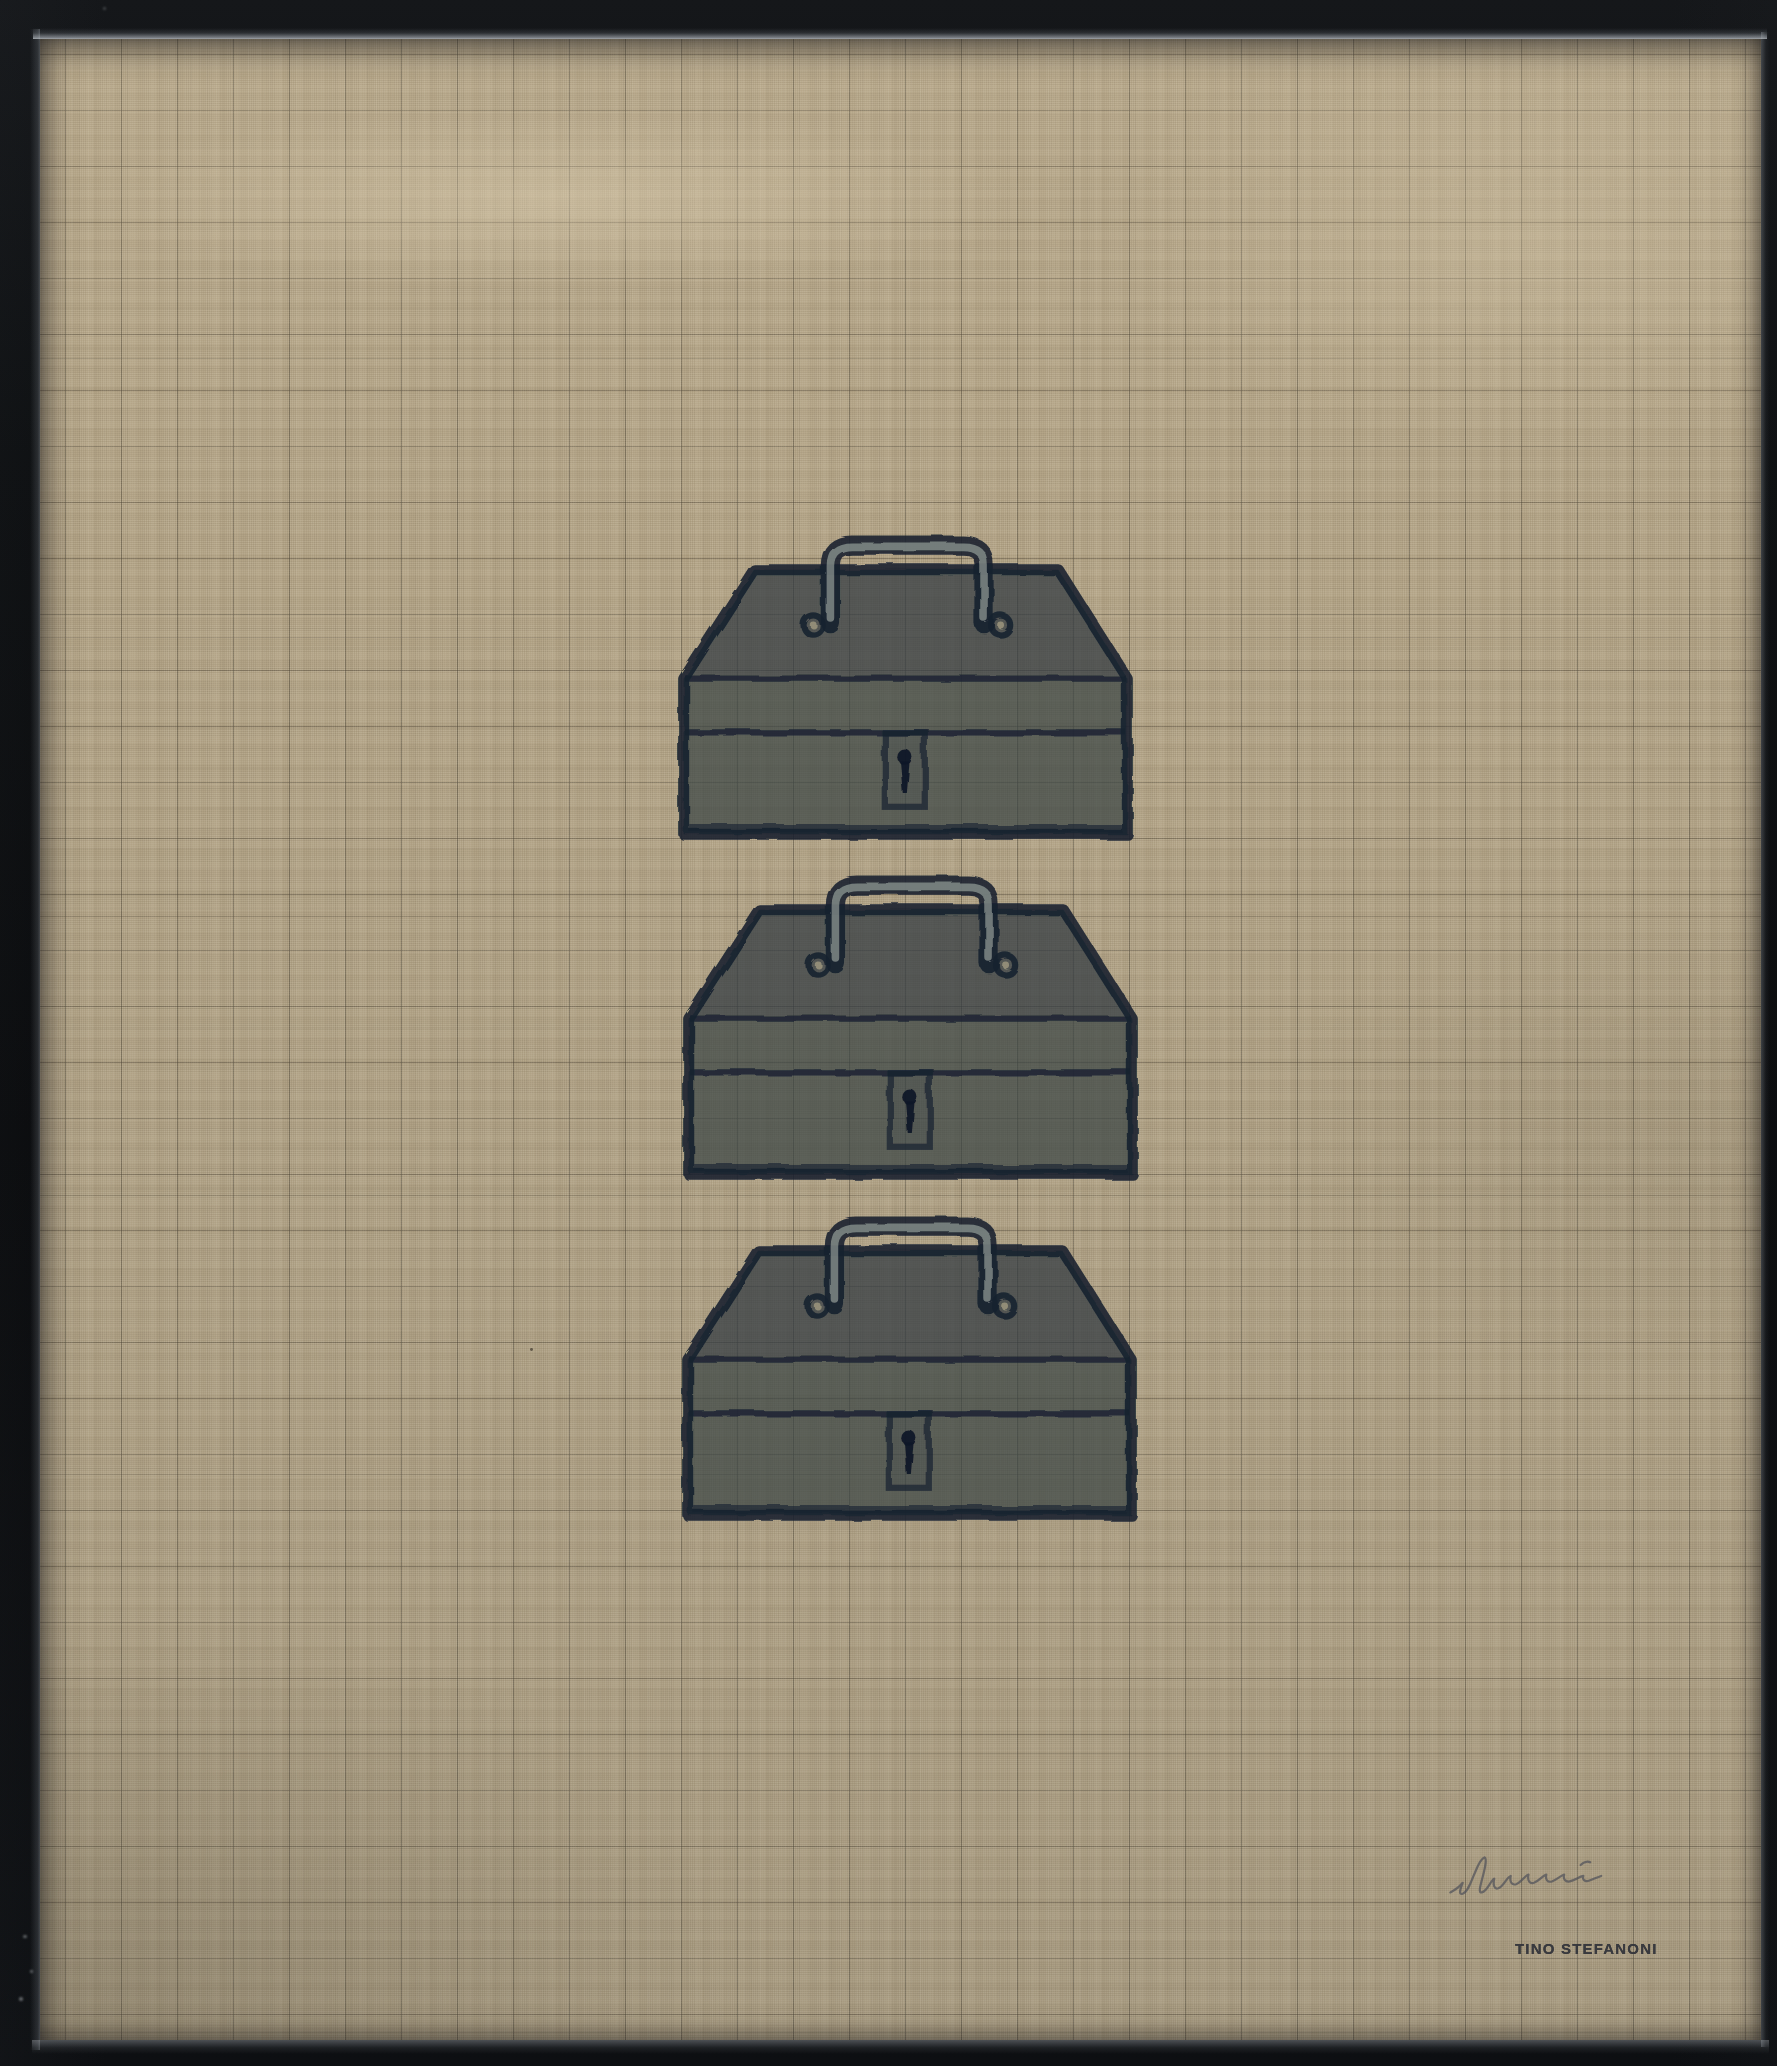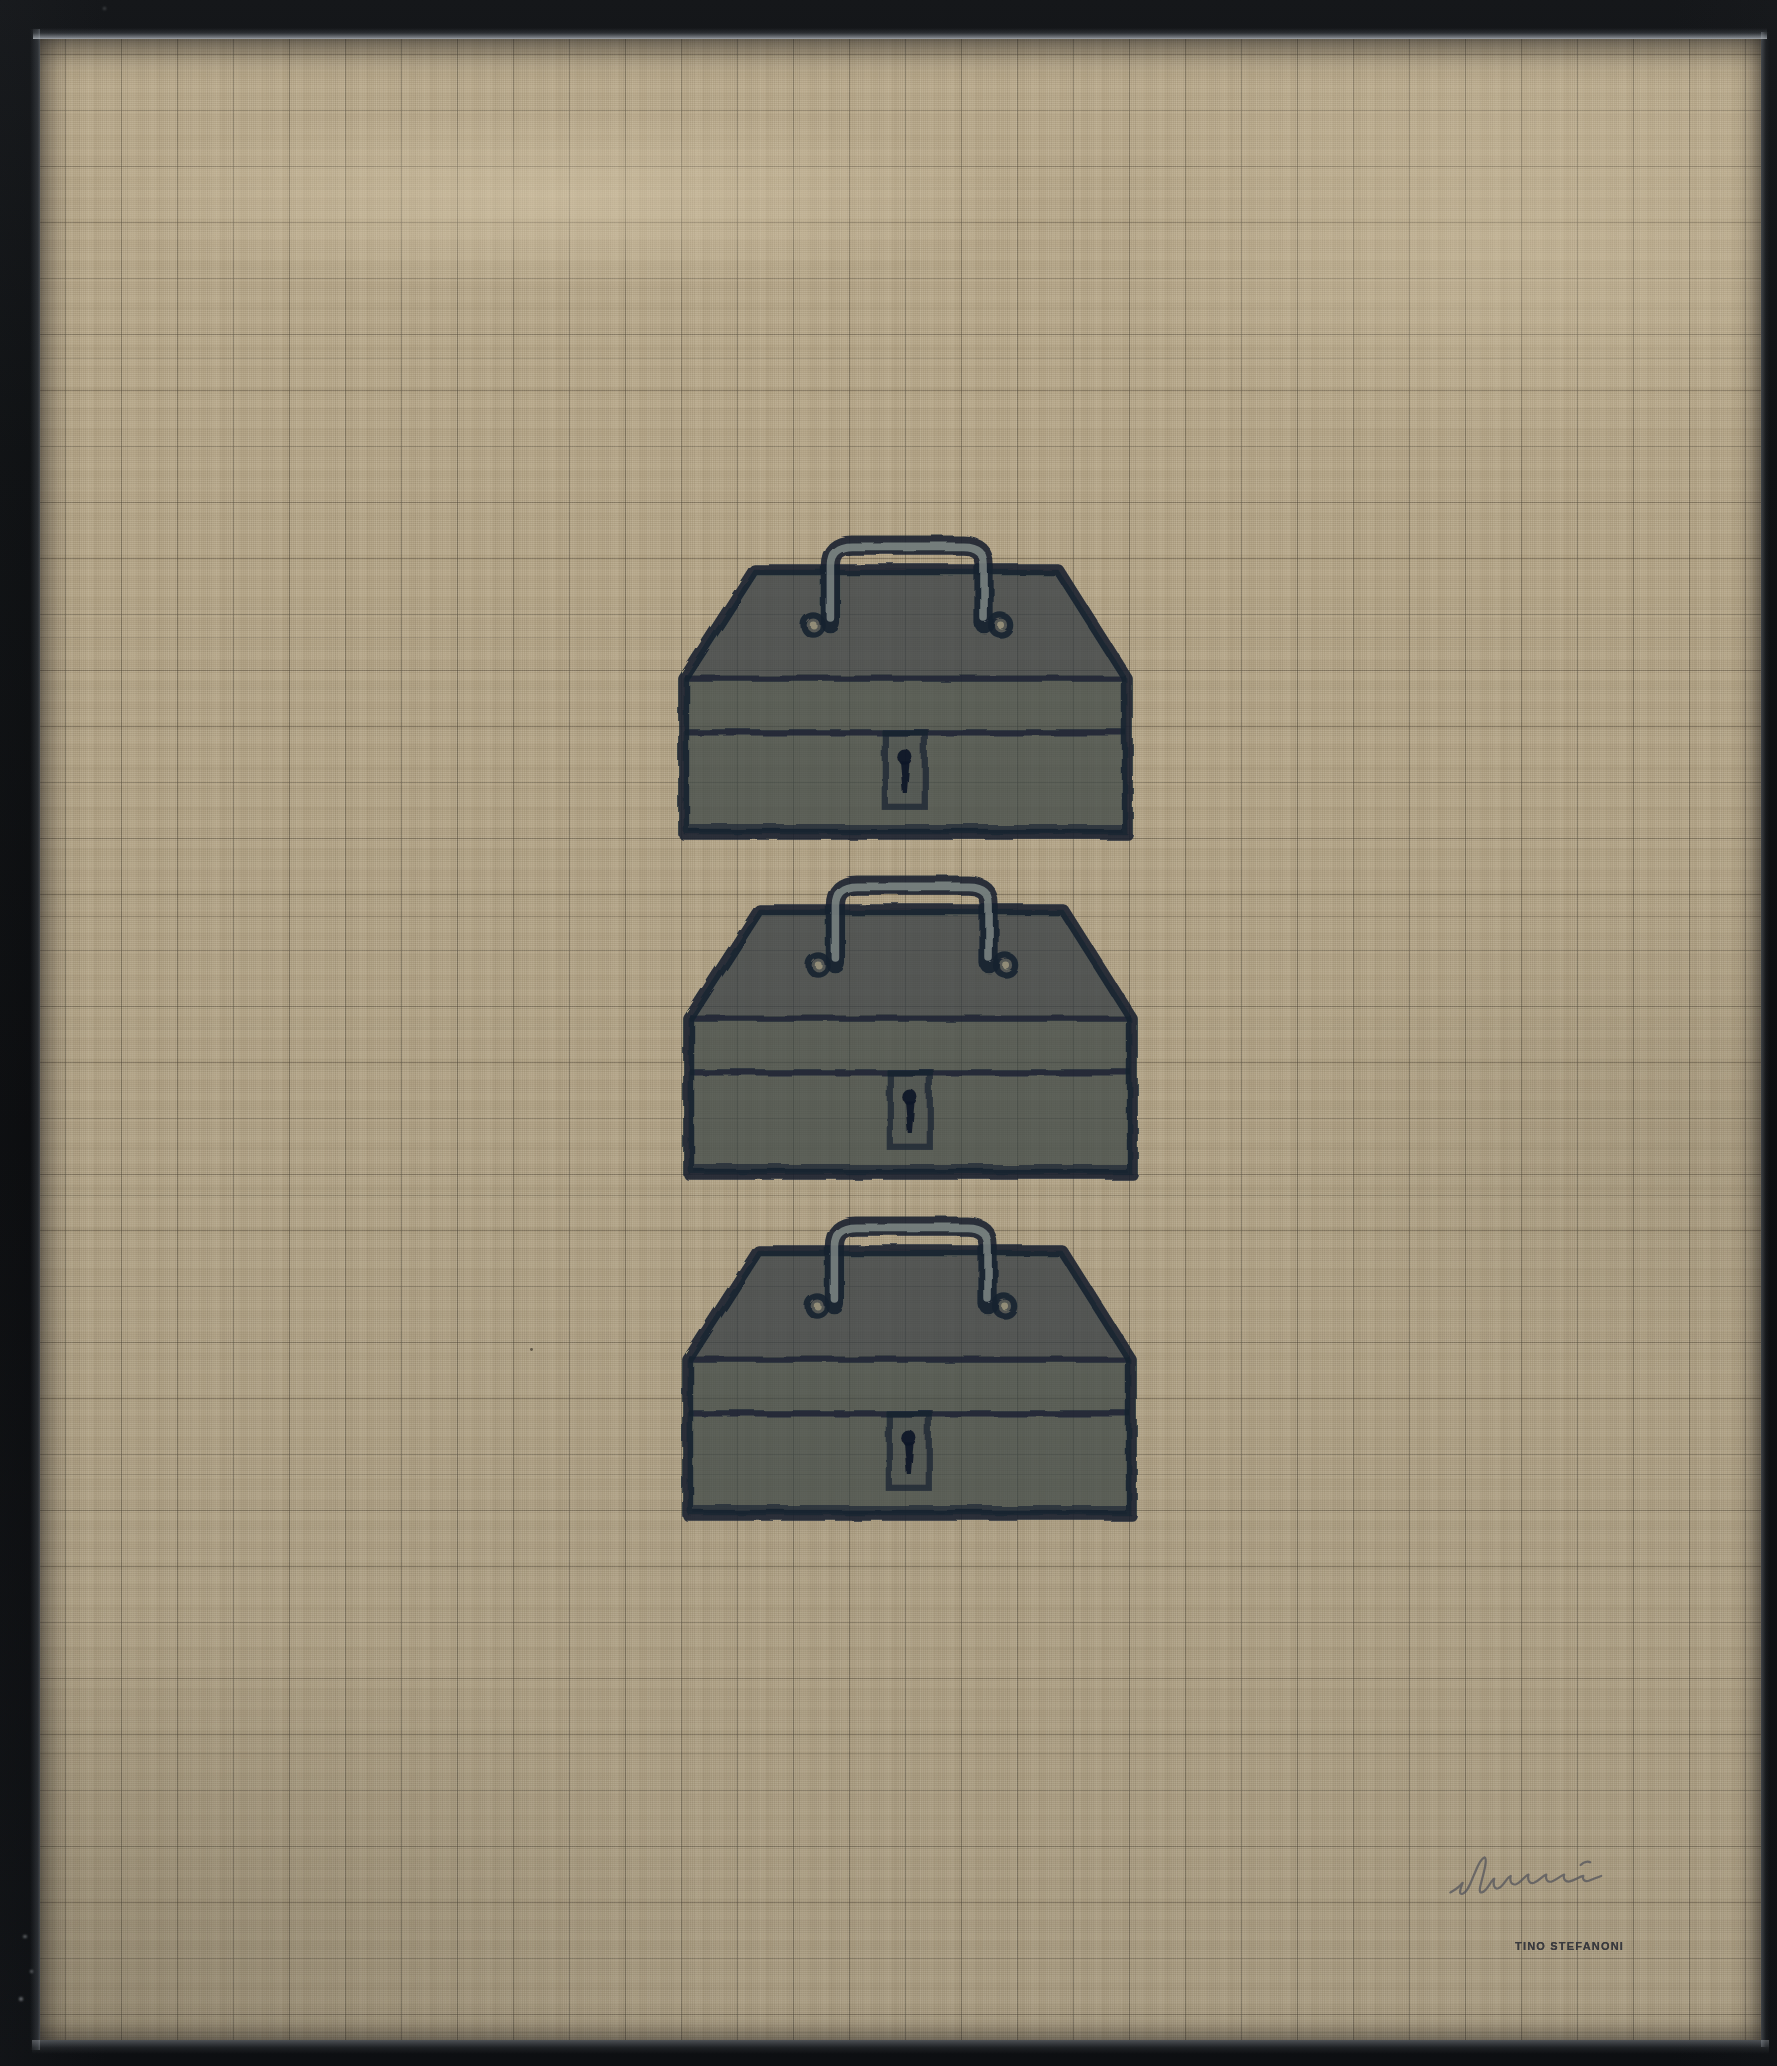--- a/index.html
+++ b/index.html
@@ -64,21 +64,21 @@
   .tb-key{fill:var(--keyhole,#0e1626);fill-opacity:.88;}
   .tb-handle-out{stroke:var(--box-outline,#16202f);stroke-opacity:.88;stroke-width:28;fill:none;stroke-linecap:round;}
   .tb-handle-in{stroke:var(--handle-core,#a8b0a8);stroke-opacity:.60;stroke-width:11;fill:none;stroke-linecap:round;}
   .tb-ring{stroke:var(--box-outline,#16202f);stroke-opacity:.85;stroke-width:9;fill:none;}
   .tb-ring-hole{fill:var(--ring-hole,#c4b896);fill-opacity:.55;}
 
   
   .scribble{position:absolute;left:1446px;top:1854px;width:176px;height:48px;overflow:visible;}
   .scribble path{stroke:var(--signature-ink,#50525a);stroke-width:3.2px;fill:none;
                  stroke-linecap:round;stroke-linejoin:round;opacity:.72;}
-  .stamp{position:absolute;left:1475px;top:1901px;font-size:11px;font-weight:bold;
+  .stamp{position:absolute;left:1475px;top:1901px;font-size:15px;font-weight:bold;
          letter-spacing:1.2px;color:var(--stamp-text,#303239);opacity:.92;
          text-shadow:0 0 0.4px var(--stamp-text,#303239);white-space:nowrap;}
   .fleck{position:absolute;left:490px;top:1309px;width:2.8px;height:2.8px;border-radius:50%;
          background:var(--fleck,#2e281f);opacity:.6;}
 </style>
 </head>
 <body>
 
 <div class="stage">
 

